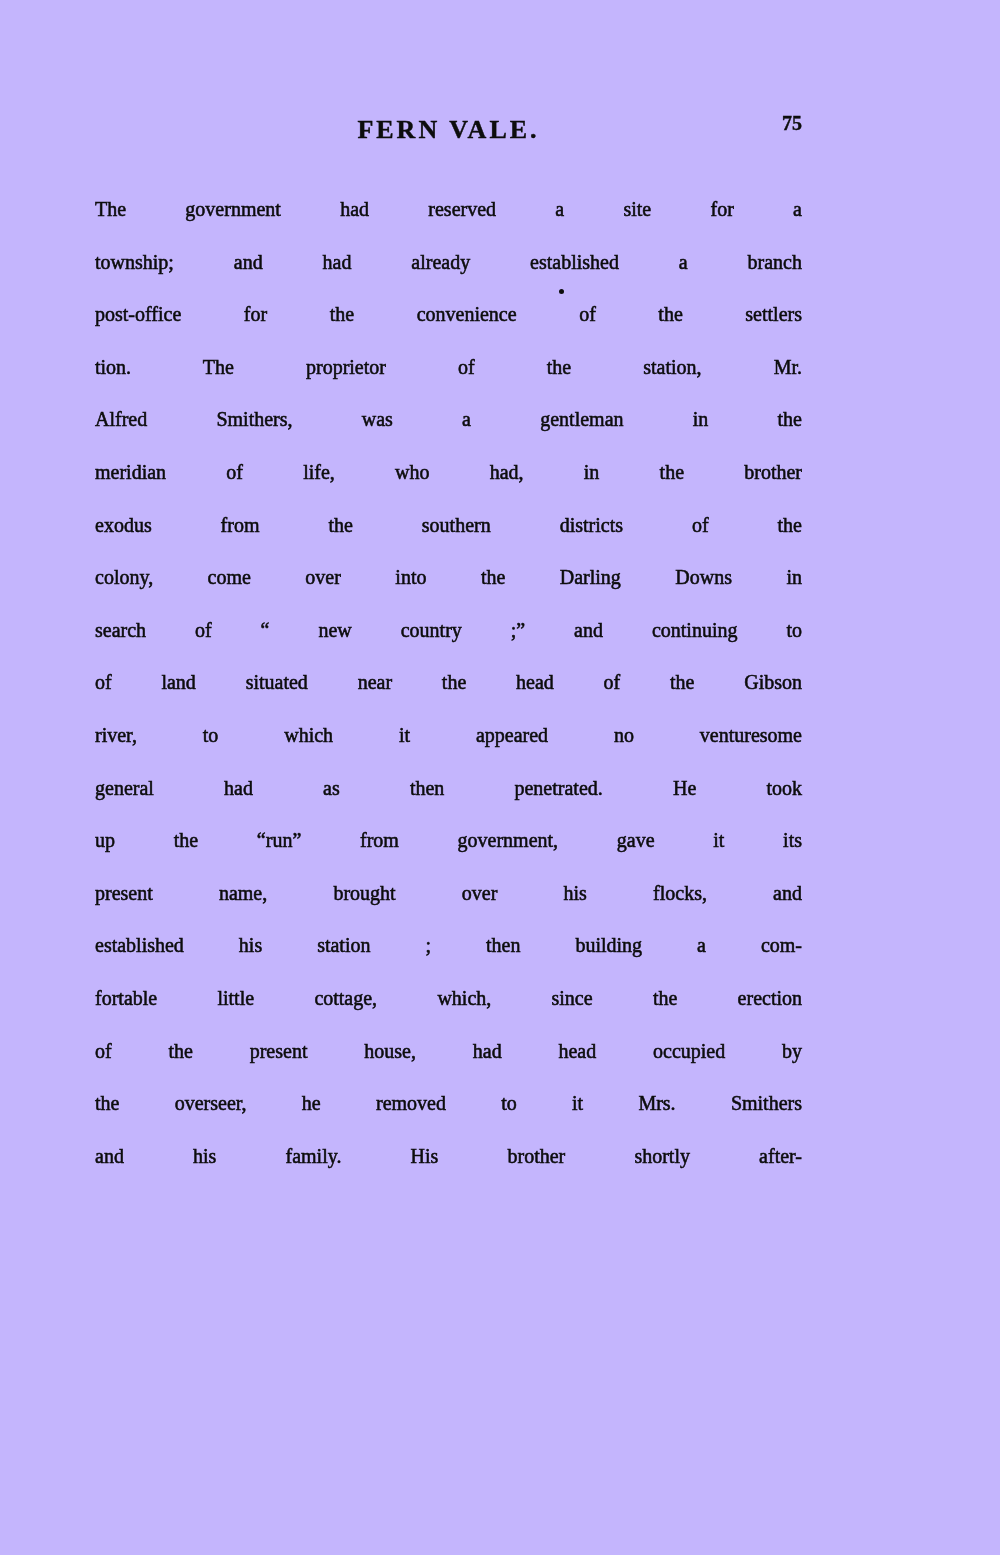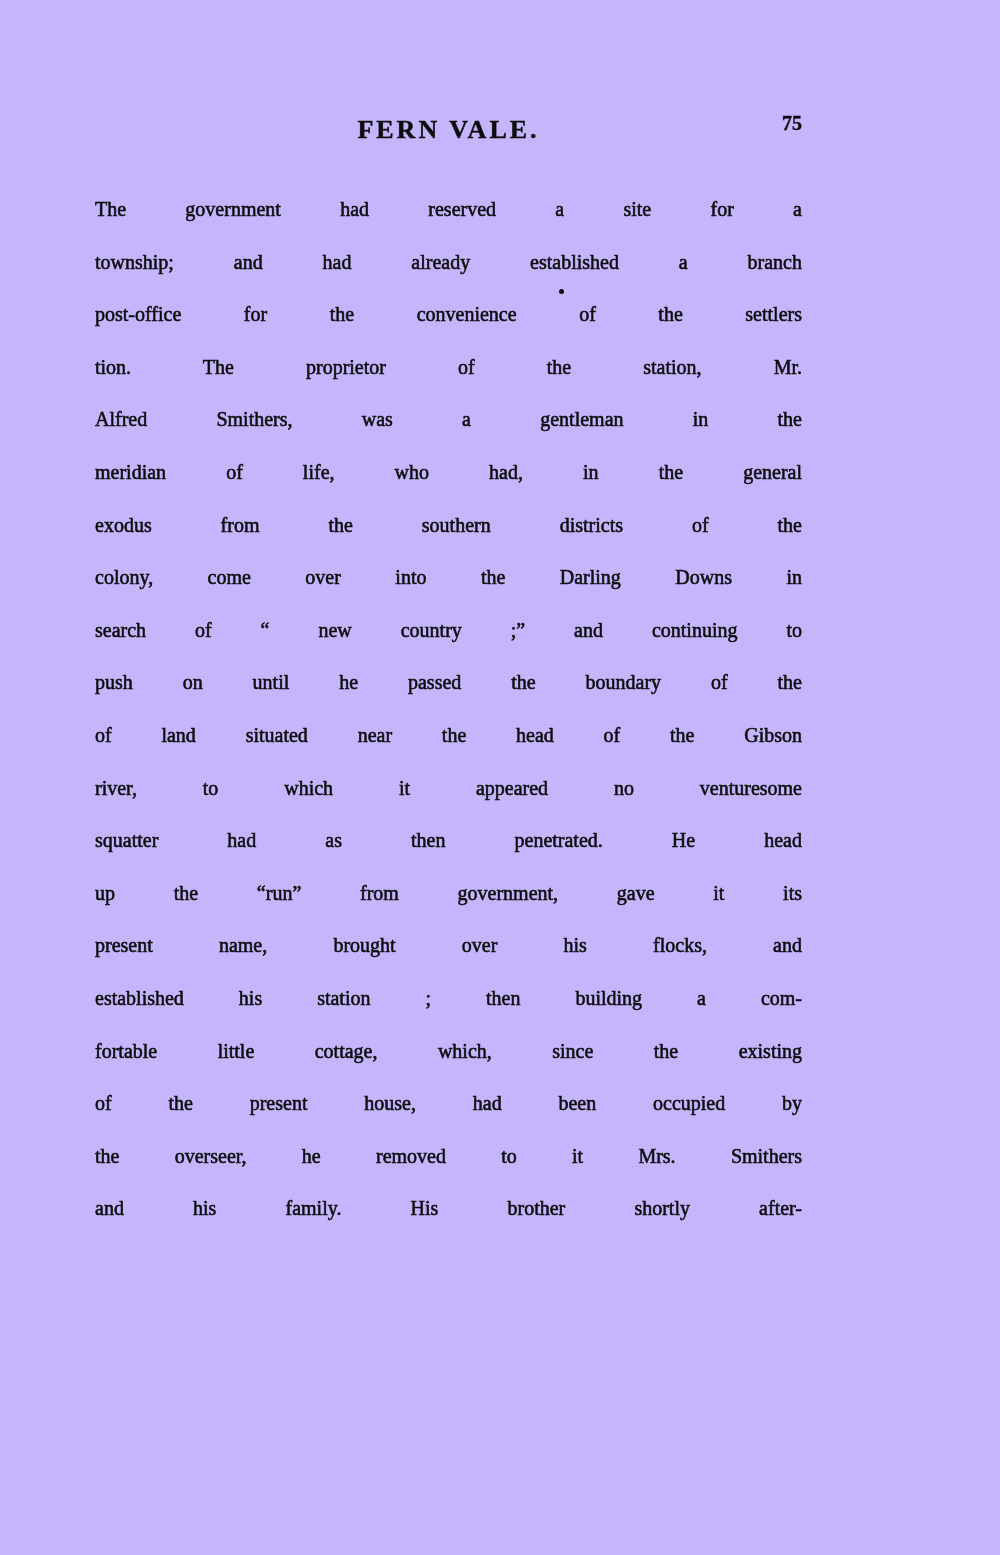--- a/index.html
+++ b/index.html
@@ -84,32 +84,31 @@
     <div class="running-title">FERN VALE.</div>
     <div class="page-number">75</div>
   </header>
 
   <div class="text-block">
       <div class="line">The government had reserved a site for a</div>
       <div class="line">township; and had already established a branch</div>
       <div class="line">post-office for the convenience of the settlers</div>
       <div class="line">tion. The proprietor of the station, Mr.</div>
       <div class="line">Alfred Smithers, was a gentleman in the</div>
-      <div class="line">meridian of life, who had, in the general</div>
+      <div class="line">meridian of life, who had, in the brother</div>
       <div class="line">exodus from the southern districts of the</div>
       <div class="line">colony, come over into the Darling Downs in</div>
       <div class="line">search of “ new country ;” and continuing to</div>
-      <div class="line">push on until he passed the boundary of the</div>
       <div class="line">of land situated near the head of the Gibson</div>
       <div class="line">river, to which it appeared no venturesome</div>
-      <div class="line">squatter had as then penetrated. He head</div>
+      <div class="line">general had as then penetrated. He took</div>
       <div class="line">up the “run” from government, gave it its</div>
       <div class="line">present name, brought over his flocks, and</div>
       <div class="line">established his station ; then building a com-</div>
-      <div class="line">fortable little cottage, which, since the existing</div>
-      <div class="line">of the present house, had been occupied by</div>
+      <div class="line">fortable little cottage, which, since the erection</div>
+      <div class="line">of the present house, had head occupied by</div>
       <div class="line">the overseer, he removed to it Mrs. Smithers</div>
       <div class="line">and his family. His brother shortly after-</div>
     </div>
 
   <div class="ink-dot"></div>
 
 </div>
 
 </body></html>

